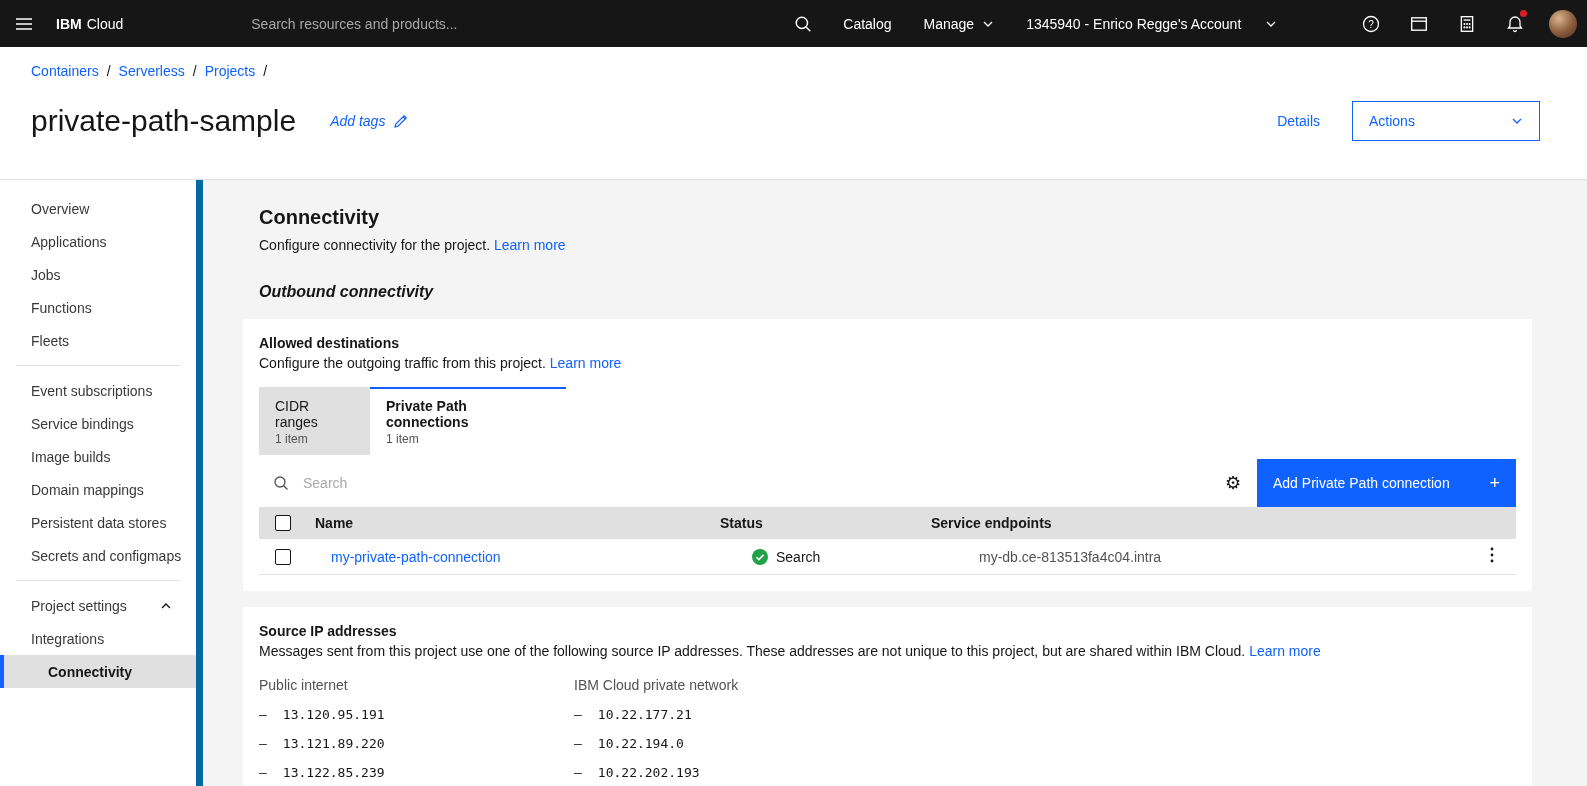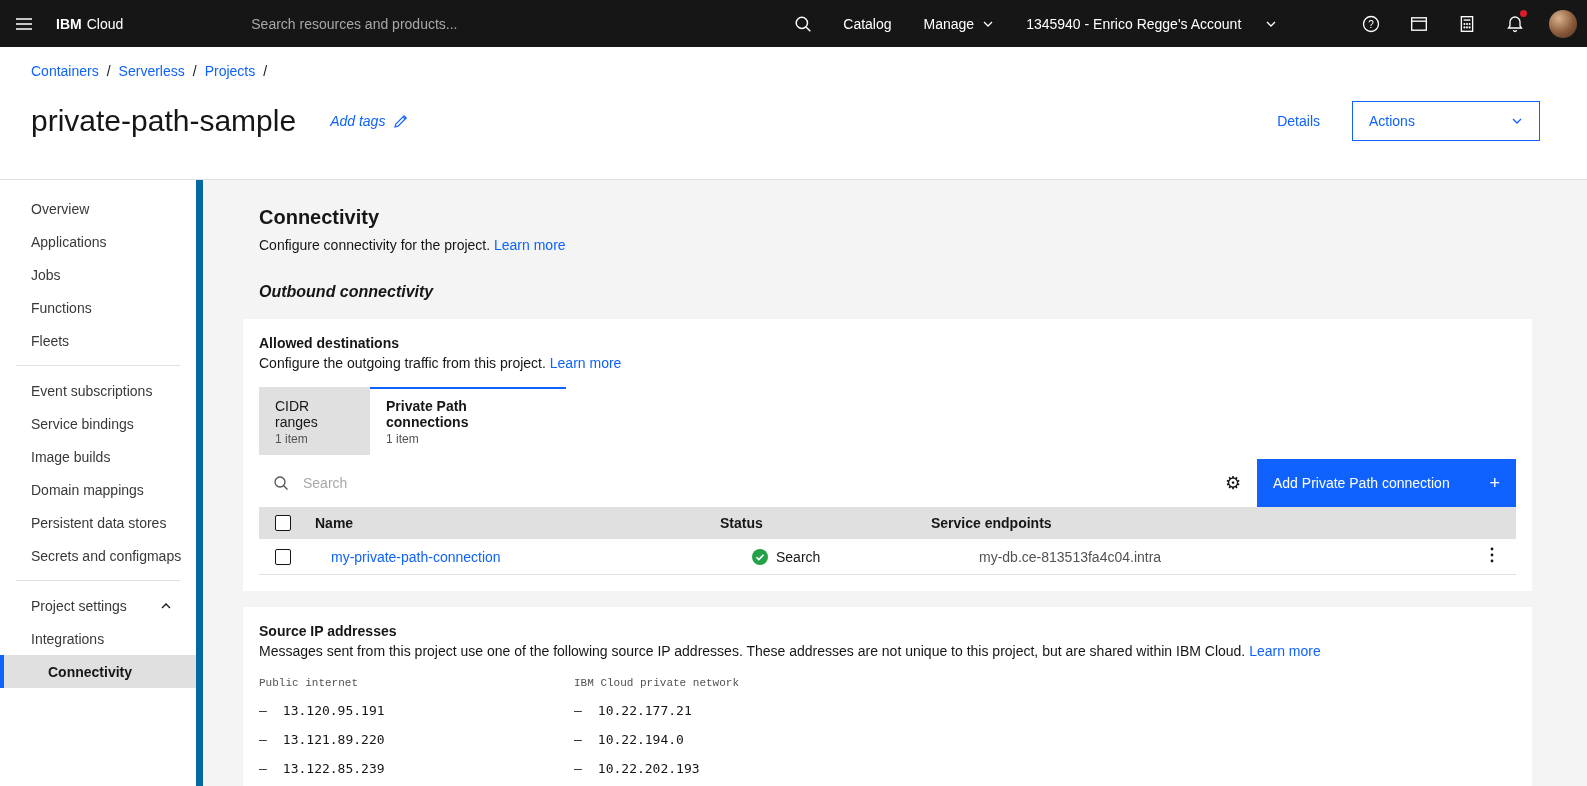--- a/index.html
+++ b/index.html
@@ -85,21 +85,21 @@
   .col-name { width:405px; padding-left:8px; }
   .col-name a { color:#0f62fe; }
   .col-status { width:196px; padding-left:8px; display:flex; align-items:center; gap:8px; }
   .col-end { flex:1; padding-left:8px; color:#525252;margin-left:15px; }
   .col-menu { width:48px; display:flex; justify-content:center; }
   .menu-btn { border:none; background:transparent; padding:6px 10px; }
 
   .card2 { margin-top:16px; padding-bottom:40px; }
   .ipcols { display:flex; margin-top:18px; }
   .ipcol { width:315px; }
-  .ip-label { font-size:11px; color:#525252;font-family:Liberation Mono, monospace; }
+  .ip-label { font-size:14px; color:#525252; }
   .iprow { display:flex; gap:16px; margin-top:14px; font-family:"DejaVu Sans Mono", monospace;
            font-size:13px; line-height:15px; color:#161616; }
 </style>
 </head>
 <body>
 
 <div class="topbar">
   <button class="tb-btn">
     <svg width="20" height="20" viewBox="0 0 20 20">
         <path d="M2 5h16M2 10h16M2 15h16" stroke="#fff" stroke-width="1.5"></path>

